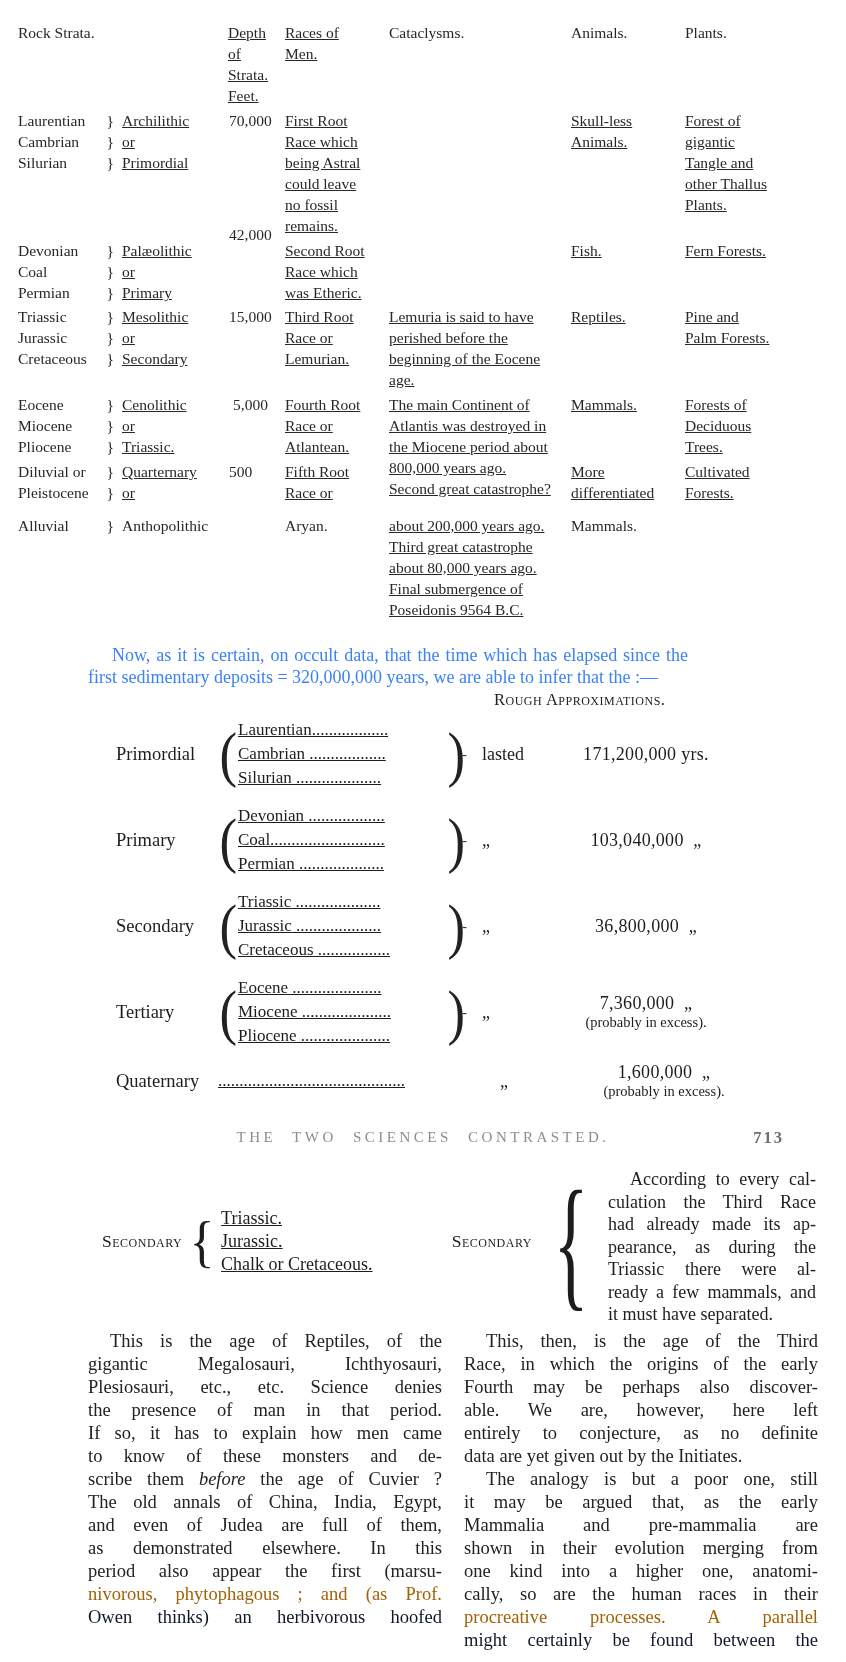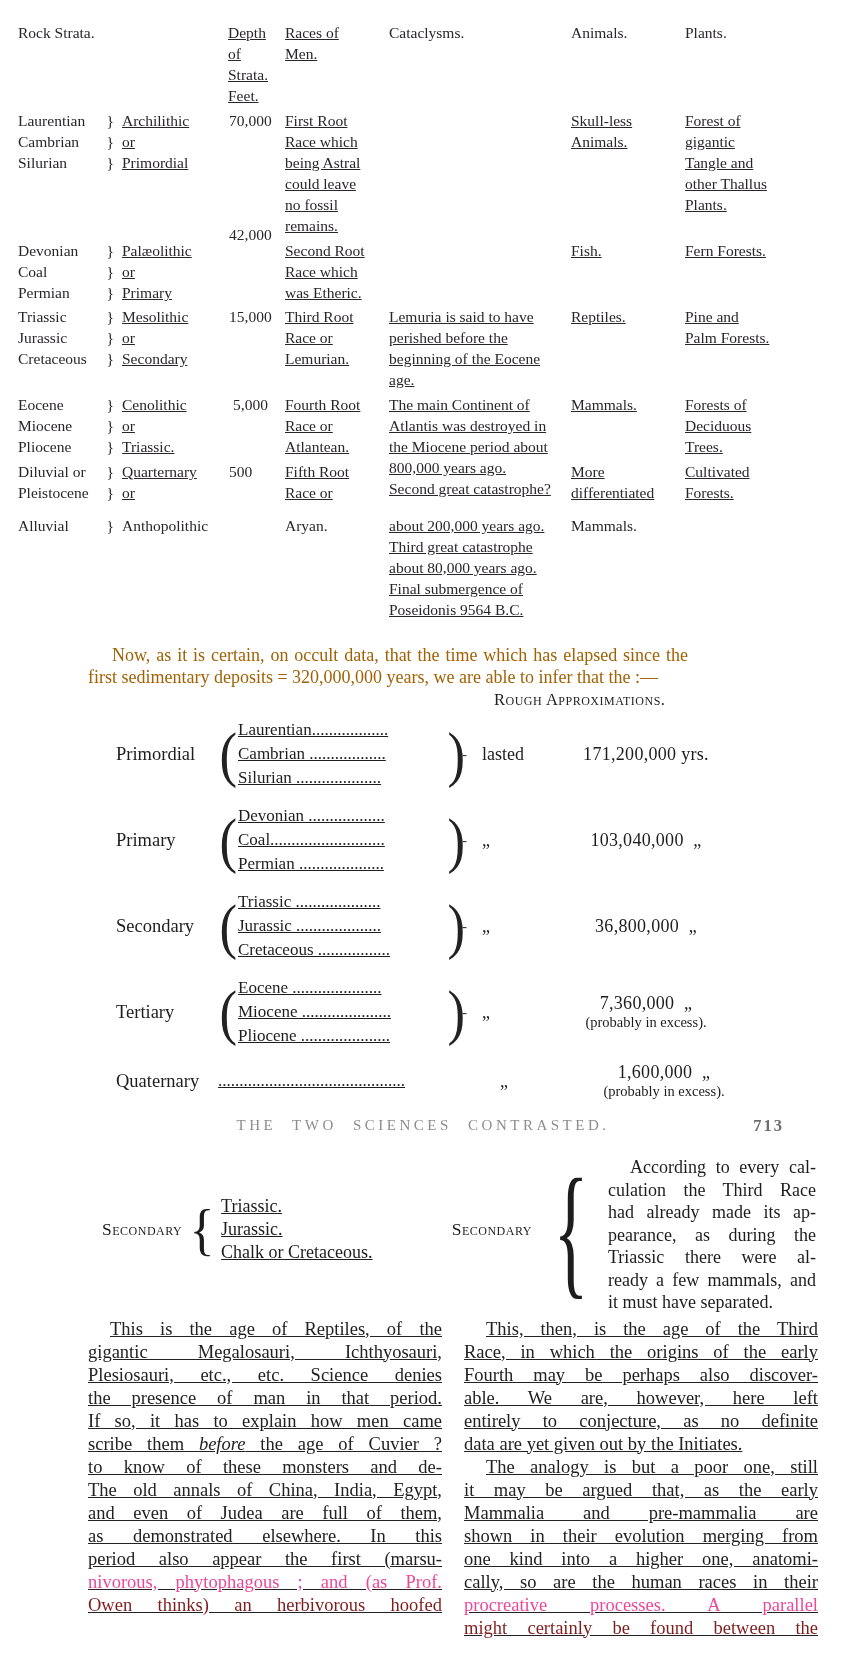--- a/index.html
+++ b/index.html
@@ -9,55 +9,55 @@
   }
   .pre{white-space:pre-line;text-decoration:underline;}
   .abs{position:absolute;}
   
   #strata{position:relative;height:638px;font-size:15.5px;line-height:21px;color:#29262a;}
   .snames{width:96px;}
   .sline{display:flex;justify-content:space-between;}
   .sbrace{color:#29262a;}
   
   #intro{margin:6px 0 0 88px;width:600px;font-size:18px;line-height:22px;
-         text-align:justify;text-indent:24px;color:#a16207;}
+         text-align:justify;text-indent:24px;color:#3b82f6;}
   #rough{margin:2px 0 0 494px;font-variant:small-caps;font-size:16.5px;letter-spacing:.5px;color:#222;}
   
   #approx{margin:8px 0 0 116px;display:flex;flex-direction:column;row-gap:14px;}
   .agroup{display:flex;align-items:center;}
   .alabel{width:102px;font-size:18.5px;}
   .abrace{font-size:62px;line-height:64px;font-weight:400;color:#222;
           transform:scaleX(.85);width:20px;text-align:center;}
   .aitems{width:208px;font-size:17px;line-height:24px;}
   .aitems-wide{width:266px;font-size:17px;line-height:24px;}
   .atick{width:10px;margin-left:-4px;font-size:15px;color:#333;}
   .aconn{width:64px;font-size:18px;padding-left:10px;}
   .aval{width:200px;text-align:center;}
   .avnum{font-size:18px;letter-spacing:.3px;}
   .avnote{font-size:14.5px;}
   
-  #pagehead{position:relative;margin-top:16px;text-align:center;color:#8d8d8d;height:22px;}
+  #pagehead{position:relative;margin-top:28px;text-align:center;color:#8d8d8d;height:22px;}
   .phtitle{font-size:15px;letter-spacing:3.5px;word-spacing:9px;}
   .phnum{position:absolute;right:62px;top:0;font-size:16.5px;color:#6e6e6e;letter-spacing:2px;font-weight:bold;}
   
   #secrow{display:flex;justify-content:space-between;align-items:center;margin:8px 30px 0 102px;}
   .secgroup{display:flex;align-items:center;}
   .seclabel{font-variant:small-caps;font-size:17.5px;letter-spacing:.5px;}
   .secbrace3{font-size:58px;line-height:60px;margin:0 5px 0 6px;transform:scaleX(.9);}
   .secbrace7{font-size:146px;line-height:150px;margin:0 2px 0 4px;transform:scaleX(.5);}
   .secitems{font-size:18px;line-height:23px;}
   .sectext{width:208px;font-size:18px;line-height:22.5px;margin-top:10px;}
   
-  #cols{display:flex;column-gap:22px;margin:4px 28px 0 88px;font-size:18.5px;line-height:23px;color:#222;text-decoration:underline;}
+  #cols{display:flex;column-gap:22px;margin:4px 28px 0 88px;font-size:18.5px;line-height:23px;color:#222;}
   .bcol{flex:1;}
   .jline{text-align:justify;text-align-last:justify;}
   .noj{text-align-last:auto;}
   .indent{text-indent:22px;}
-  .fade1{color:#ec4899;}
-  .fade2{color:#7f1d1d;}
+  .fade1{color:#a16207;}
+  .fade2{color:#0f172a;}
   .it{font-style:italic;}
 </style>
 </head>
 <body>
 
 <div id="strata">
 
   <div class="abs" style="left:18px;top:22px">Rock Strata.</div>
   <div class="abs pre" style="left:228px;top:22px;width:58px">Depth
 of
@@ -327,22 +327,22 @@
   </div>
 </div>
 
 <div id="cols">
   <div class="bcol">
     <div class="jline indent">This is the age of Reptiles, of the</div>
     <div class="jline">gigantic Megalosauri, Ichthyosauri,</div>
     <div class="jline">Plesiosauri, etc., etc. Science denies</div>
     <div class="jline">the presence of man in that period.</div>
     <div class="jline">If so, it has to explain how men came</div>
+    <div class="jline">to know of these monsters and de-</div>
     <div class="jline"><span>scribe them </span><span class="it">before</span><span> the age of Cuvier ?</span></div>
-    <div class="jline">to know of these monsters and de-</div>
     <div class="jline">The old annals of China, India, Egypt,</div>
     <div class="jline">and even of Judea are full of them,</div>
     <div class="jline">as demonstrated elsewhere. In this</div>
     <div class="jline">period also appear the first (marsu-</div>
     <div class="jline fade1">nivorous, phytophagous ; and (as Prof.</div>
     <div class="jline fade2">Owen thinks) an herbivorous hoofed</div>
   </div>
   <div class="bcol">
     <div class="jline indent">This, then, is the age of the Third</div>
     <div class="jline">Race, in which the origins of the early</div>

